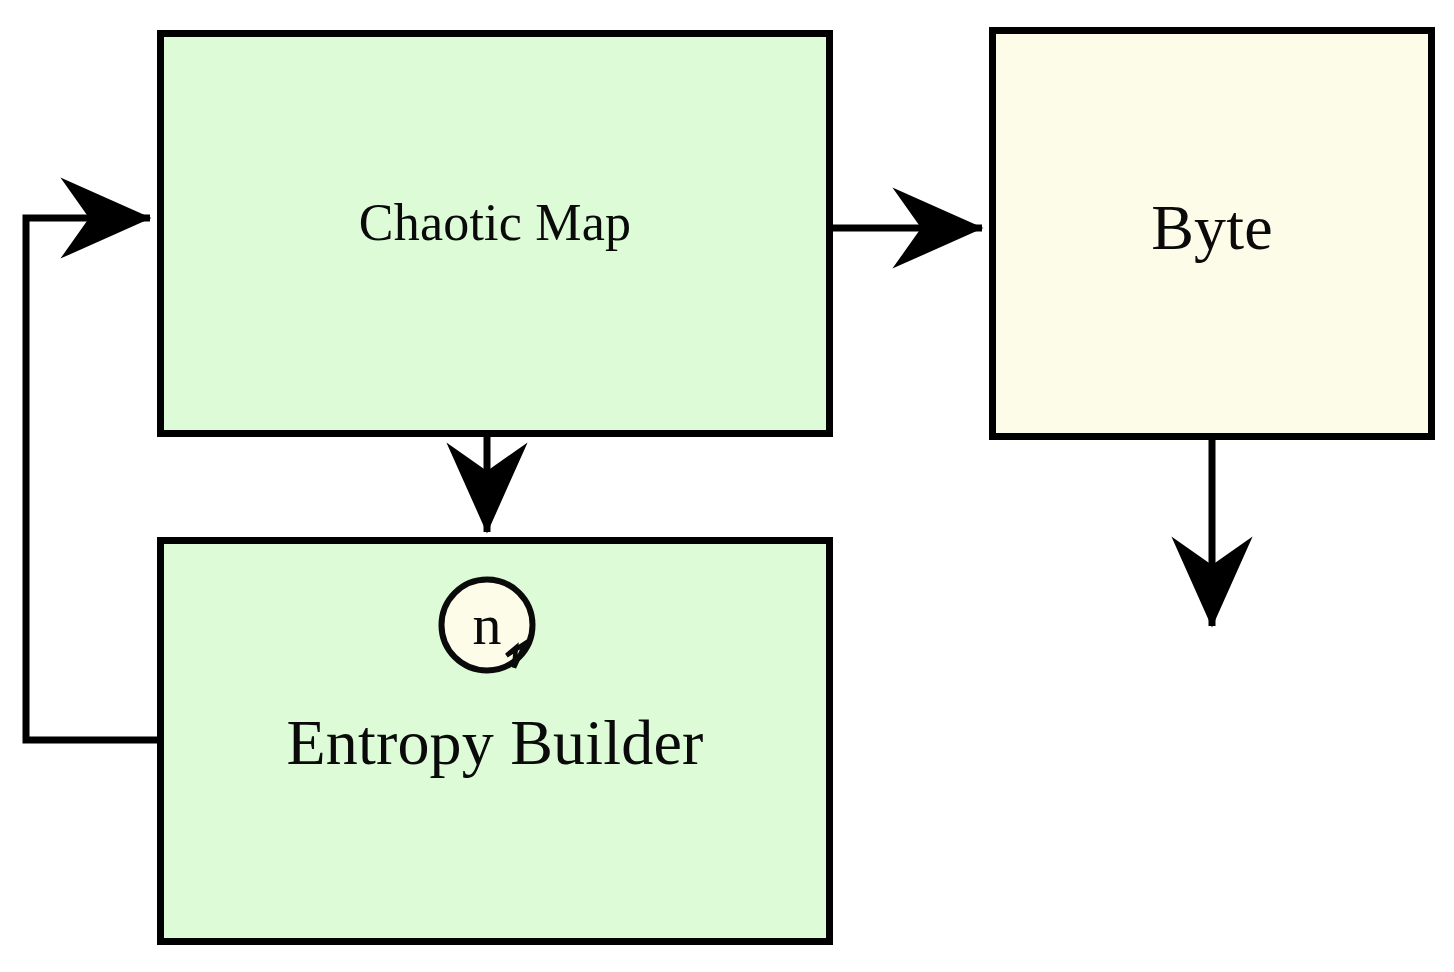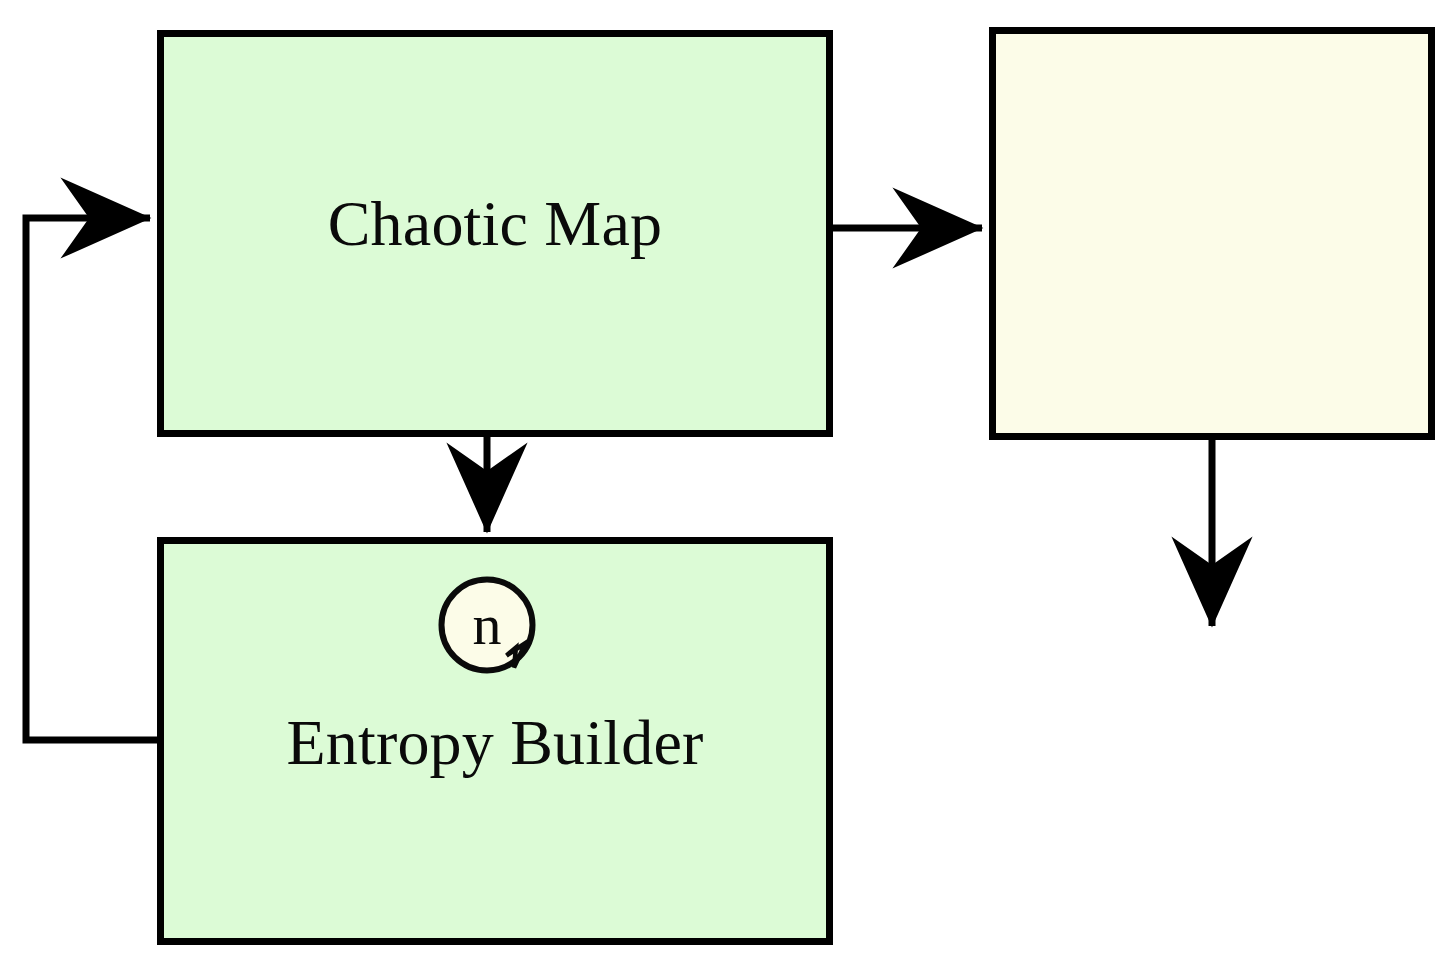--- a/index.html
+++ b/index.html
@@ -43,21 +43,21 @@
   }
   
   #node-chaotic-map {
     left: 157px;
     top: 30px;
     width: 676px;
     height: 407px;
     background: #dcfbd6;
   }
   #node-chaotic-map .node-label {
-    font-size: 64px;
+    font-size: 52px;
     position: relative;
     top: -10px;
   }
   
   #node-byte-generator {
     left: 989px;
     top: 27px;
     width: 446px;
     height: 413px;
     background: #fcfce8;
@@ -135,21 +135,21 @@
       <path d="M 157,740 L 26,740 L 26,218 L 150,218" fill="none" stroke="#000000" stroke-width="7" stroke-linejoin="miter" stroke-linecap="butt" marker-end="url(#stealth-right)"></path>
     </g>
   </svg>
 
   <div class="node-box" id="node-chaotic-map">
     <span class="node-label">Chaotic Map</span>
   </div>
 
   <div class="node-box" id="node-byte-generator">
     <span class="node-label">
-      <br>
+      <span>Byte</span><br>
     </span>
   </div>
 
   <div class="node-box" id="node-entropy-builder">
     <span class="node-label">Entropy Builder</span>
   </div>
 
   <svg id="self-loop-badge" viewBox="0 0 100 100" xmlns="http://www.w3.org/2000/svg">
     <circle cx="50" cy="50" r="45.5" fill="#fcfce8" stroke="#0a0a0a" stroke-width="6"></circle>
 

